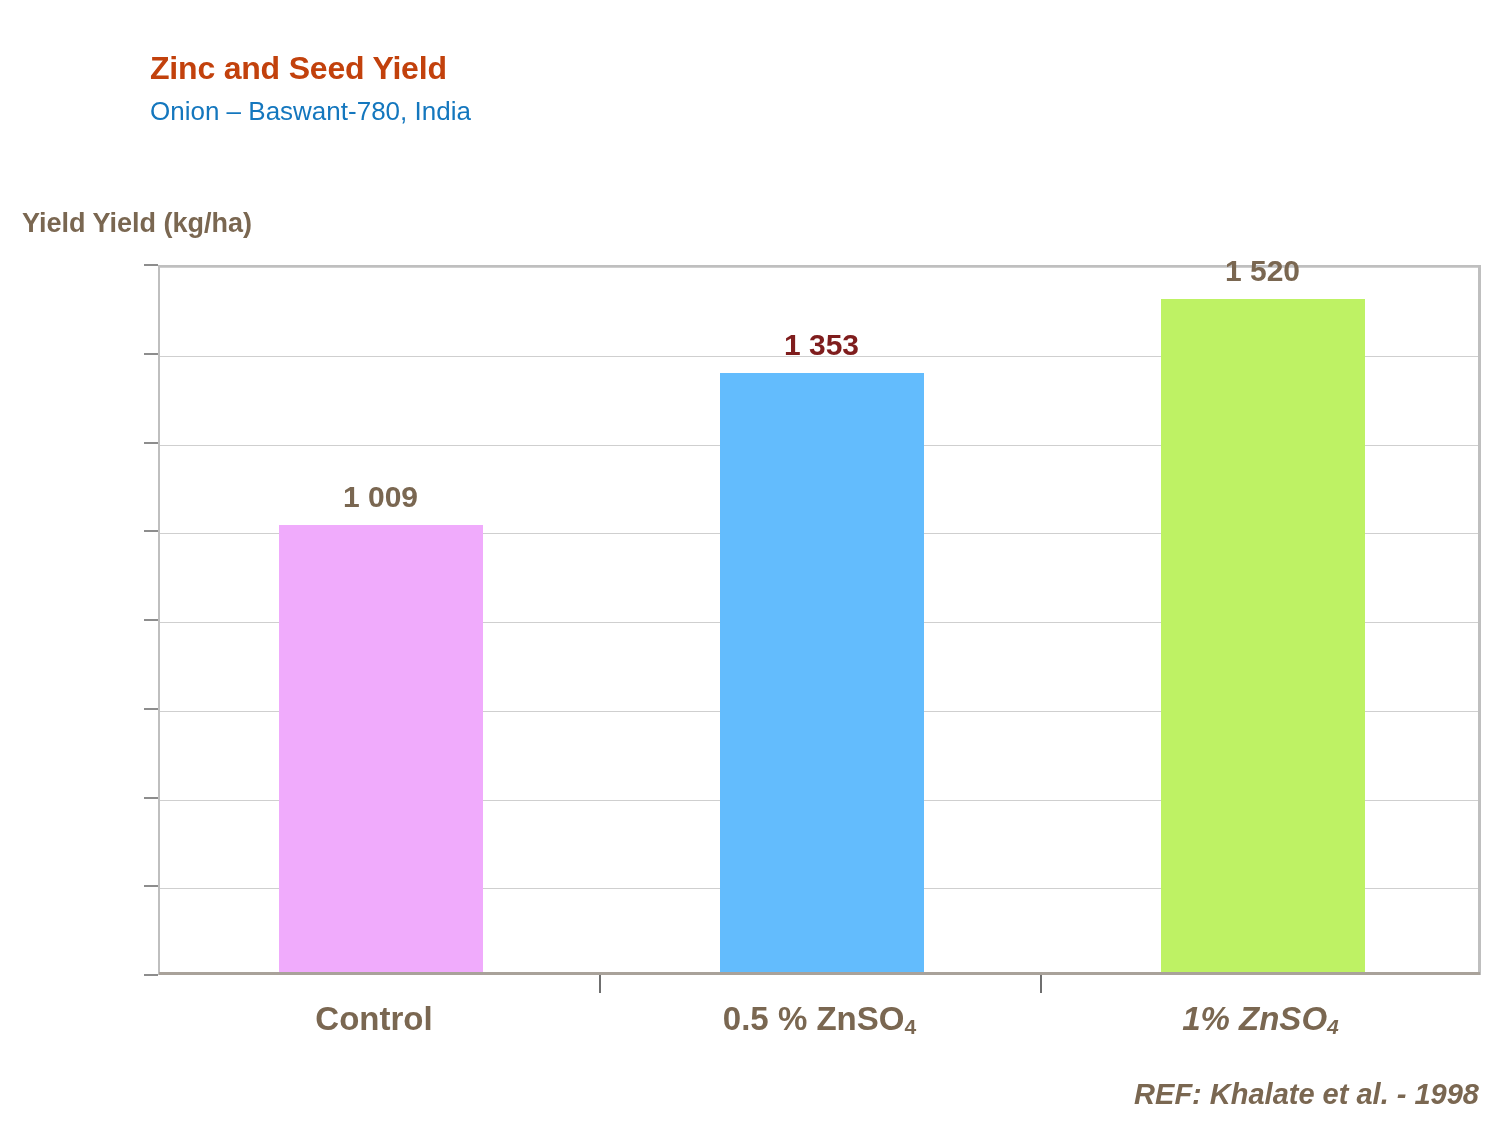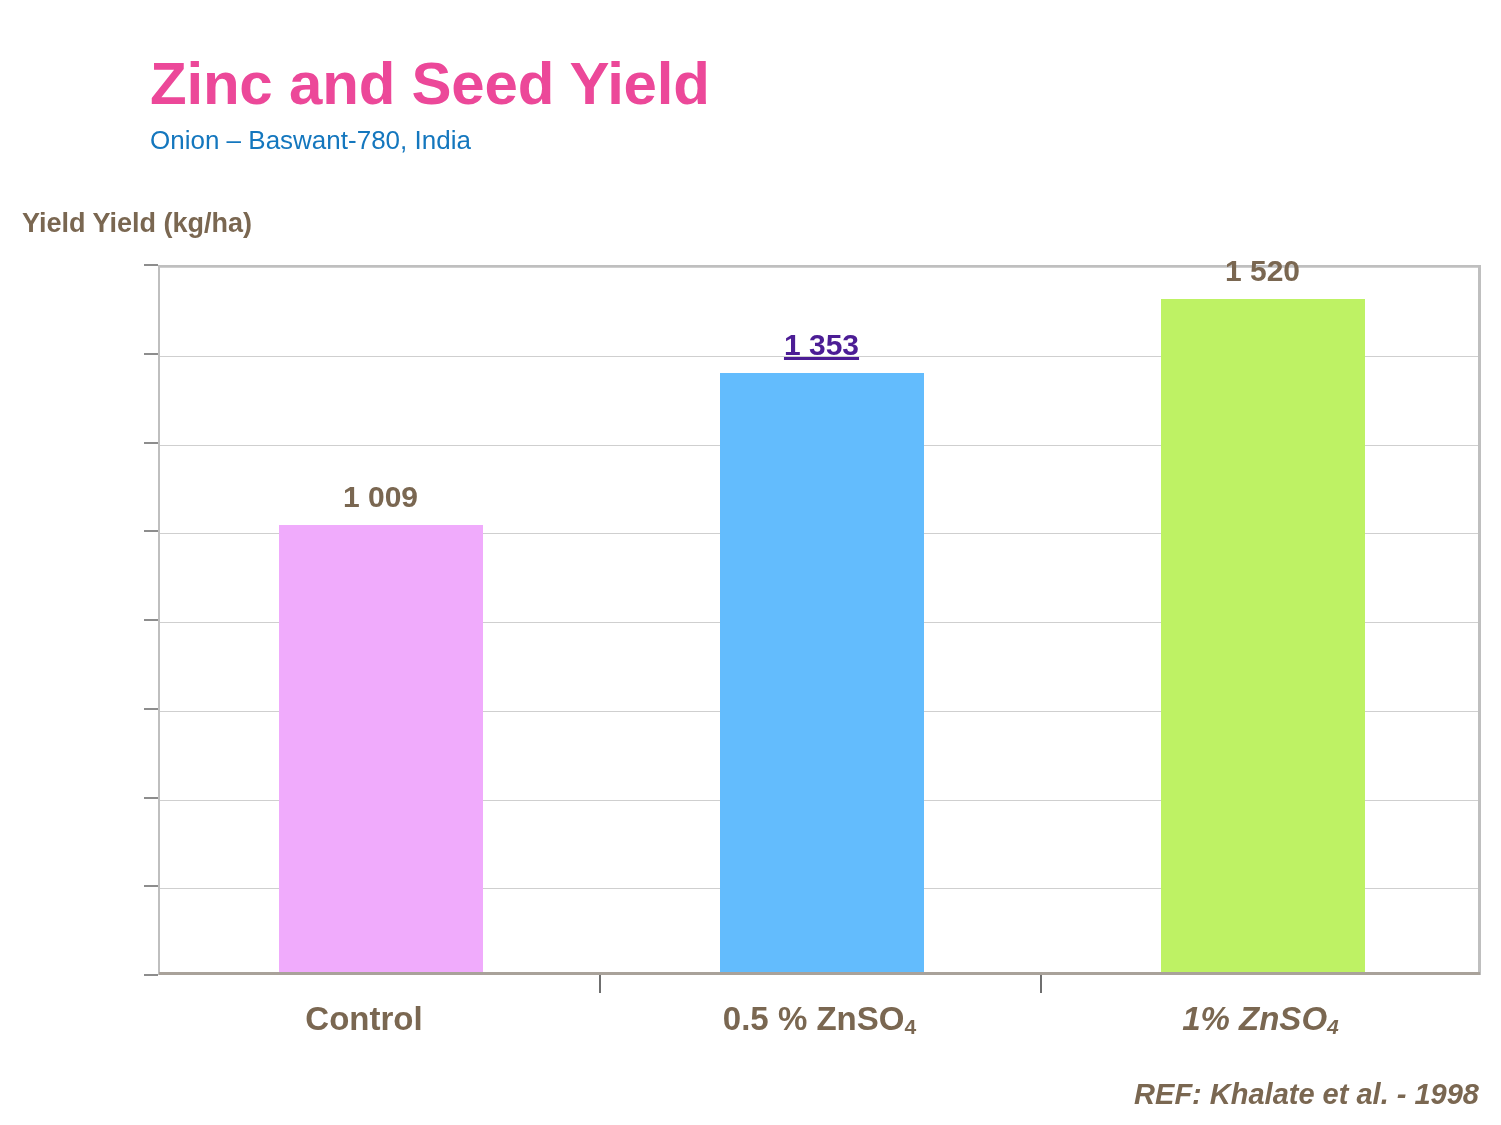--- a/index.html
+++ b/index.html
@@ -16,23 +16,23 @@
     -webkit-font-smoothing: antialiased;
   }
 
   
   #title-block {
     position: absolute;
     left: 150px;
     top: 52px;
   }
   #chart-title {
-    font-size: 60px;
-    font-weight: bold;
-    color: #ec4899;
+    font-size: 32px;
+    font-weight: bold;
+    color: #c2410c;
     line-height: 1.05;
     letter-spacing: -0.2px;
     white-space: nowrap;
   }
   #chart-subtitle {
     font-size: 26px;
     font-weight: normal;
     color: #1477be;
     margin-top: 10px;
     white-space: nowrap;
@@ -176,21 +176,21 @@
         <div class="gridline" style="top: 266.25px; background: rgb(207, 207, 207);"></div>
         <div class="gridline" style="top: 177.5px; background: rgb(207, 207, 207);"></div>
         <div class="gridline" style="top: 88.75px; background: rgb(207, 207, 207);"></div>
         <div class="gridline" style="top: 0px; background: rgb(207, 207, 207);"></div>
       </div>
     <div id="bars">
         <div class="bar" style="left: 118.5px; width: 204px; height: 447.744px; background: #f0abfc;">
           <div class="bar-value" style="color: rgb(122, 103, 81);">1 009</div>
         </div>
         <div class="bar" style="left: 559.5px; width: 204px; height: 600.394px; background: rgb(99, 188, 253);">
-          <div class="bar-value" style="color: #4c1d95; text-decoration: underline;">1 353</div>
+          <div class="bar-value" style="color: #7f1d1d;">1 353</div>
         </div>
         <div class="bar" style="left: 1000.5px; width: 204px; height: 674.5px; background: #bef264;">
           <div class="bar-value" style="color: rgb(122, 103, 81);">1 520</div>
         </div>
       </div>
     <div id="baseline"></div>
   </div>
   <div id="yticks">
       <div class="y-tick" style="top: 709px;"></div>
       <div class="y-tick" style="top: 620.25px;"></div>
@@ -213,18 +213,18 @@
     <div class="y-label" style="top: 886.25px; color: rgb(122, 103, 81);">200</div>
     <div class="y-label" style="top: 797.5px; color: rgb(122, 103, 81);">400</div>
     <div class="y-label" style="top: 708.75px; color: rgb(122, 103, 81);">600</div>
     <div class="y-label" style="top: 620px; color: rgb(122, 103, 81);">800</div>
     <div class="y-label" style="top: 531.25px; color: rgb(122, 103, 81);">1 000</div>
     <div class="y-label" style="top: 442.5px; color: rgb(122, 103, 81);">1 200</div>
     <div class="y-label" style="top: 353.75px; color: rgb(122, 103, 81);">1 400</div>
     <div class="y-label" style="top: 265px; color: rgb(122, 103, 81);">1 600</div>
   </div>
 <div id="xlabels">
-    <div class="x-label" style="left: 364px; color: rgb(122, 103, 81);">Control</div>
+    <div class="x-label" style="left: 374px; color: rgb(122, 103, 81);">Control</div>
     <div class="x-label" style="left: 819.5px; color: rgb(122, 103, 81);">0.5 % ZnSO<sub>4</sub></div>
     <div class="x-label" style="left: 1260.5px; color: rgb(122, 103, 81); font-style: italic;">1% ZnSO<sub>4</sub></div>
   </div>
 
 <div id="reference">REF: Khalate et al. -  1998</div>
 
 </body></html>

